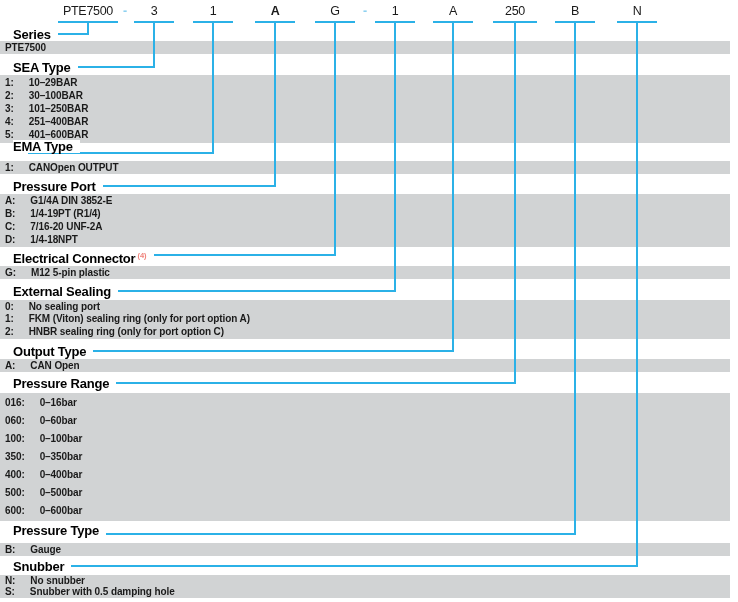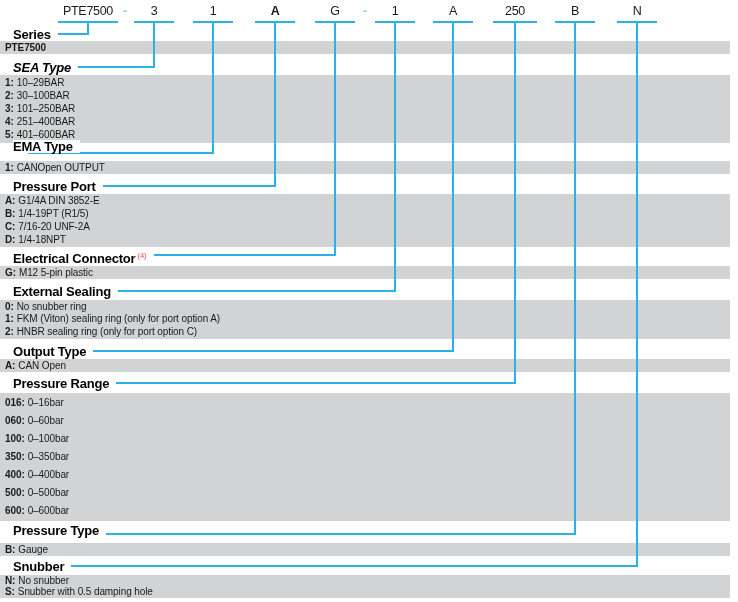--- a/index.html
+++ b/index.html
@@ -32,21 +32,21 @@
   .gray{
     position:absolute;left:0;width:730px;background:#D1D3D4;z-index:1;
     display:flex;flex-direction:column;justify-content:space-evenly;
     padding:1px 0;box-sizing:border-box;
   }
   .opt{
     flex:1;display:flex;align-items:center;padding-left:5px;
     font-size:10px;line-height:1;letter-spacing:-0.1px;color:#1a1a1a;
   }
   .opt b{font-weight:700;}
-  .opt span{margin-left:3px;}
+  .opt span{margin-left:15px;font-weight:bold;}
 </style>
 </head>
 <body>
 
 <div class="canvas">
 
   <div class="code" style="left:58px;width:60px;">PTE7500</div>
   <div class="code sep" style="left:113px;width:24px;">-</div>
   <div class="code" style="left:134px;width:40px;">3</div>
   <div class="code" style="left:193px;width:40px;">1</div>
@@ -93,21 +93,21 @@
   <div class="hline" style="top:565px;left:28px;width:610px;"></div>
 
   <div class="hdr" style="top:28px;"><span>Series</span></div>
   <div class="gray" style="top:41px;height:13px;">
       <div class="opt">
         <b>PTE7500</b>
         <span></span>
       </div>
     </div>
 
-  <div class="hdr" style="top:61px;font-style:italic;"><span>SEA Type</span></div>
+  <div class="hdr" style="top:61px;"><span>SEA Type</span></div>
   <div class="gray" style="top:75px;height:68px;">
       <div class="opt">
         <b>1:</b>
         <span>10–29BAR</span>
       </div>
       <div class="opt">
         <b>2:</b>
         <span>30–100BAR</span>
       </div>
       <div class="opt">
@@ -133,21 +133,21 @@
     </div>
 
   <div class="hdr" style="top:180px;"><span>Pressure Port</span></div>
   <div class="gray" style="top:194px;height:53px;">
       <div class="opt">
         <b>A:</b>
         <span>G1/4A DIN 3852-E</span>
       </div>
       <div class="opt">
         <b>B:</b>
-        <span>1/4-19PT (R1/5)</span>
+        <span>1/4-19PT (R1/4)</span>
       </div>
       <div class="opt">
         <b>C:</b>
         <span>7/16-20 UNF-2A</span>
       </div>
       <div class="opt">
         <b>D:</b>
         <span>1/4-18NPT</span>
       </div>
     </div>
@@ -157,21 +157,21 @@
       <div class="opt">
         <b>G:</b>
         <span>M12 5-pin plastic</span>
       </div>
     </div>
 
   <div class="hdr" style="top:285px;"><span>External Sealing</span></div>
   <div class="gray" style="top:300px;height:39px;">
       <div class="opt">
         <b>0:</b>
-        <span>No snubber ring</span>
+        <span>No sealing port</span>
       </div>
       <div class="opt">
         <b>1:</b>
         <span>FKM (Viton) sealing ring (only for port option A)</span>
       </div>
       <div class="opt">
         <b>2:</b>
         <span>HNBR sealing ring (only for port option C)</span>
       </div>
     </div>

